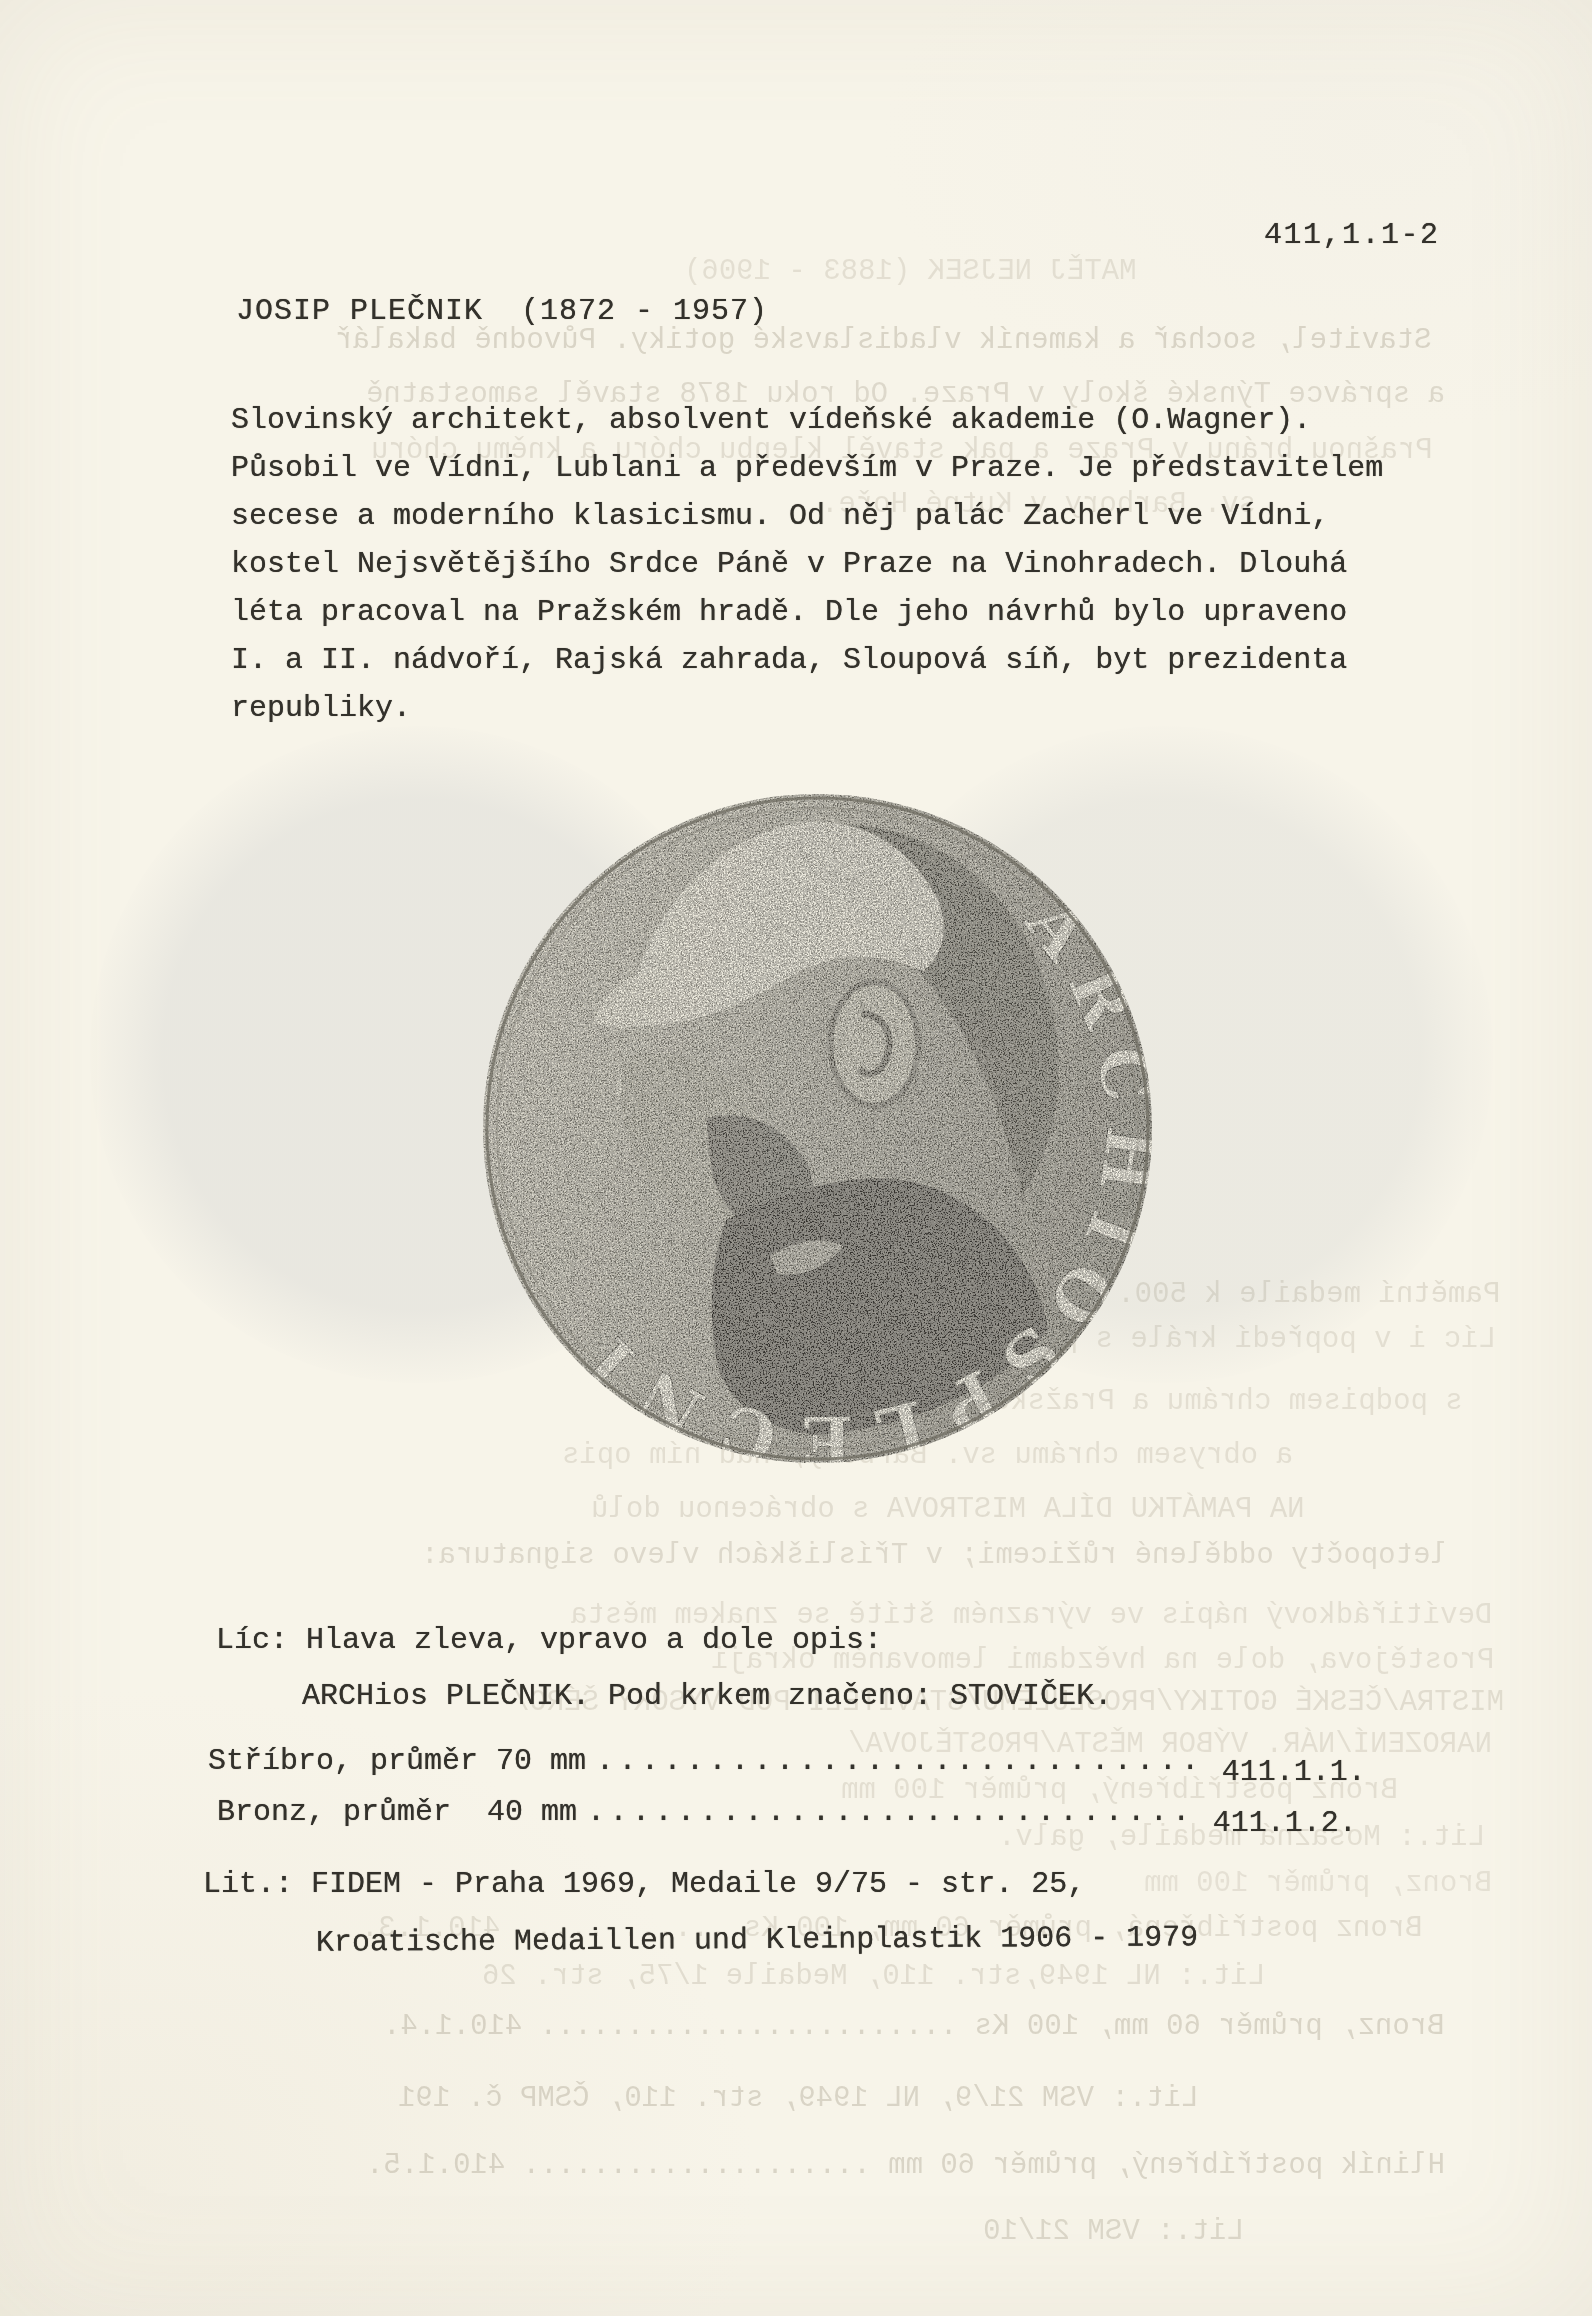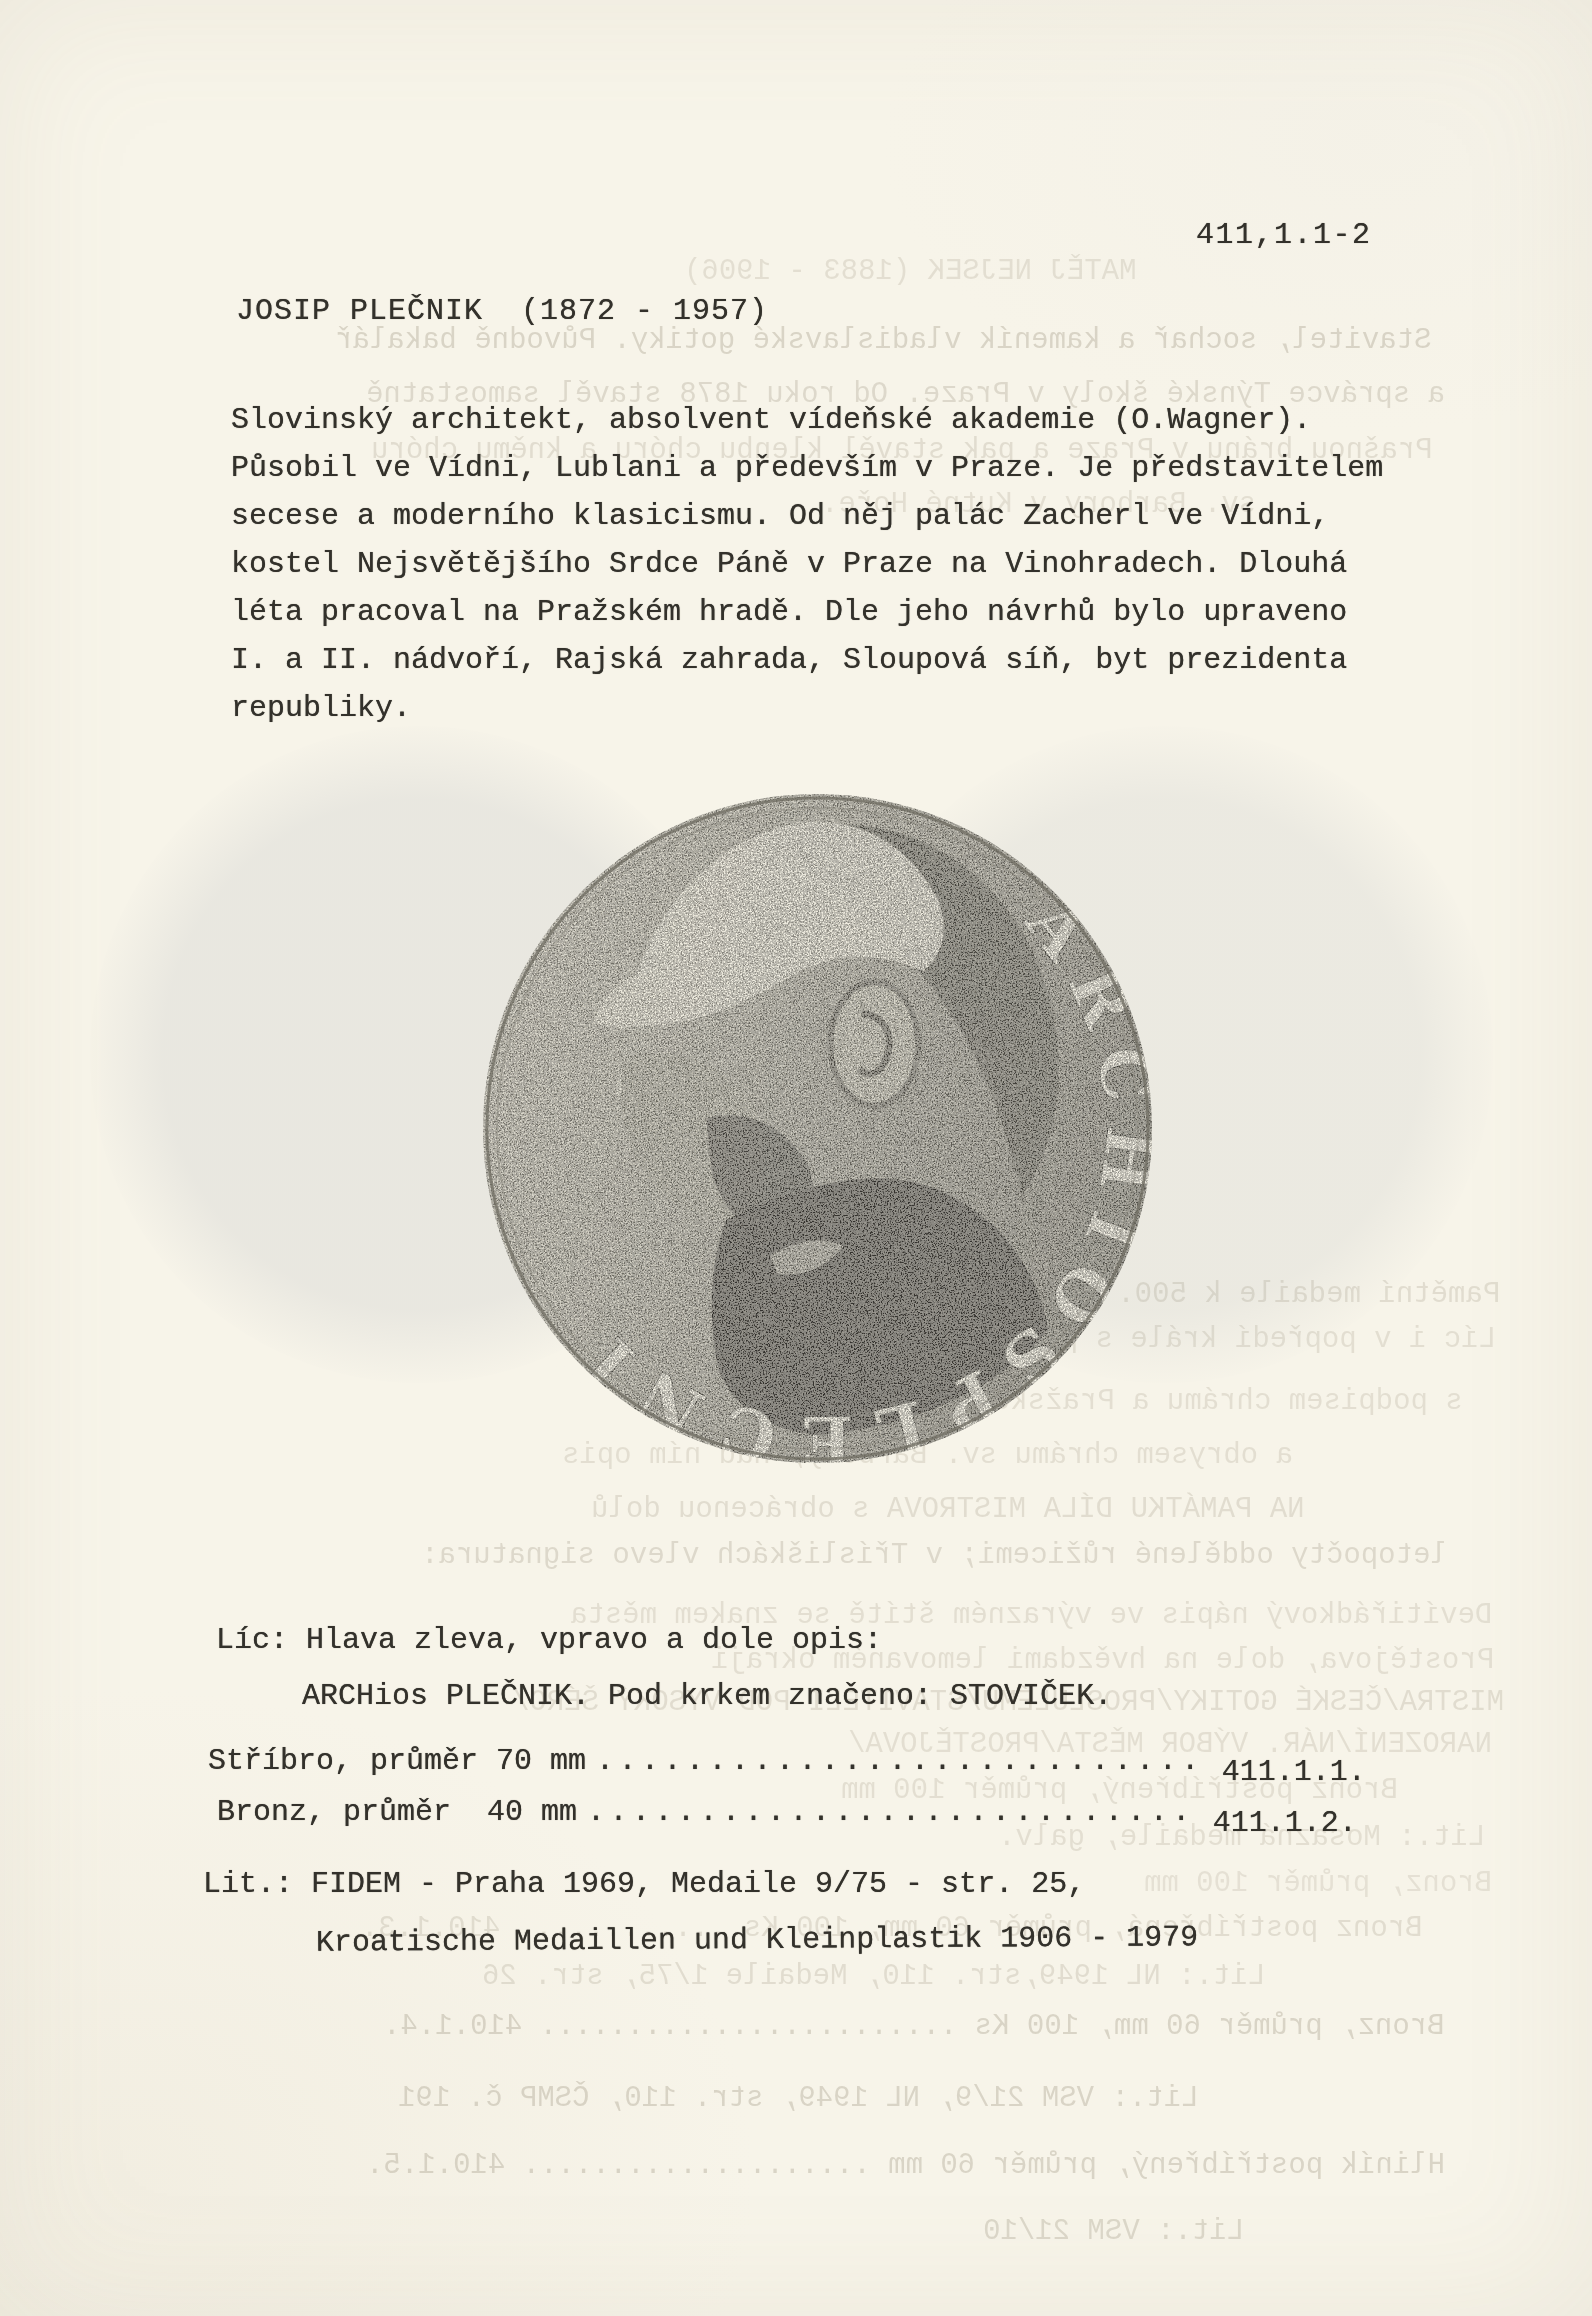--- a/index.html
+++ b/index.html
@@ -27,21 +27,21 @@
     position:absolute;white-space:pre;
     font-size:29px;color:#958c77;
     transform:scaleX(-1);
     filter:blur(0.6px);
   }
   
   .t{
     position:absolute;white-space:pre;font-size:30px;line-height:48px;
     color:#33312b;text-shadow:0 0 0.7px rgba(45,42,36,.85);
   }
-  #page-number{left:1196px;top:211px;letter-spacing:1.5px;}
+  #page-number{left:1264px;top:211px;letter-spacing:1.5px;}
   #doc-title{left:236px;top:287px;letter-spacing:1px;}
   #intro-paragraph{left:231px;top:396px;}
   #intro-paragraph .tline{white-space:pre;}
   #caption-line1{left:223px;top:1545px;}
   #caption-line2{left:216px;top:1616px;}
   #caption-line3{left:302px;top:1672px;}
   #spec-rows{left:208px;top:1737px;}
   .spec-row{height:51px;white-space:pre;text-align:center;}
   .spec-row .lbl{white-space:pre;}
   .spec-row .dots{letter-spacing:4.5px;margin-left:10px;}

